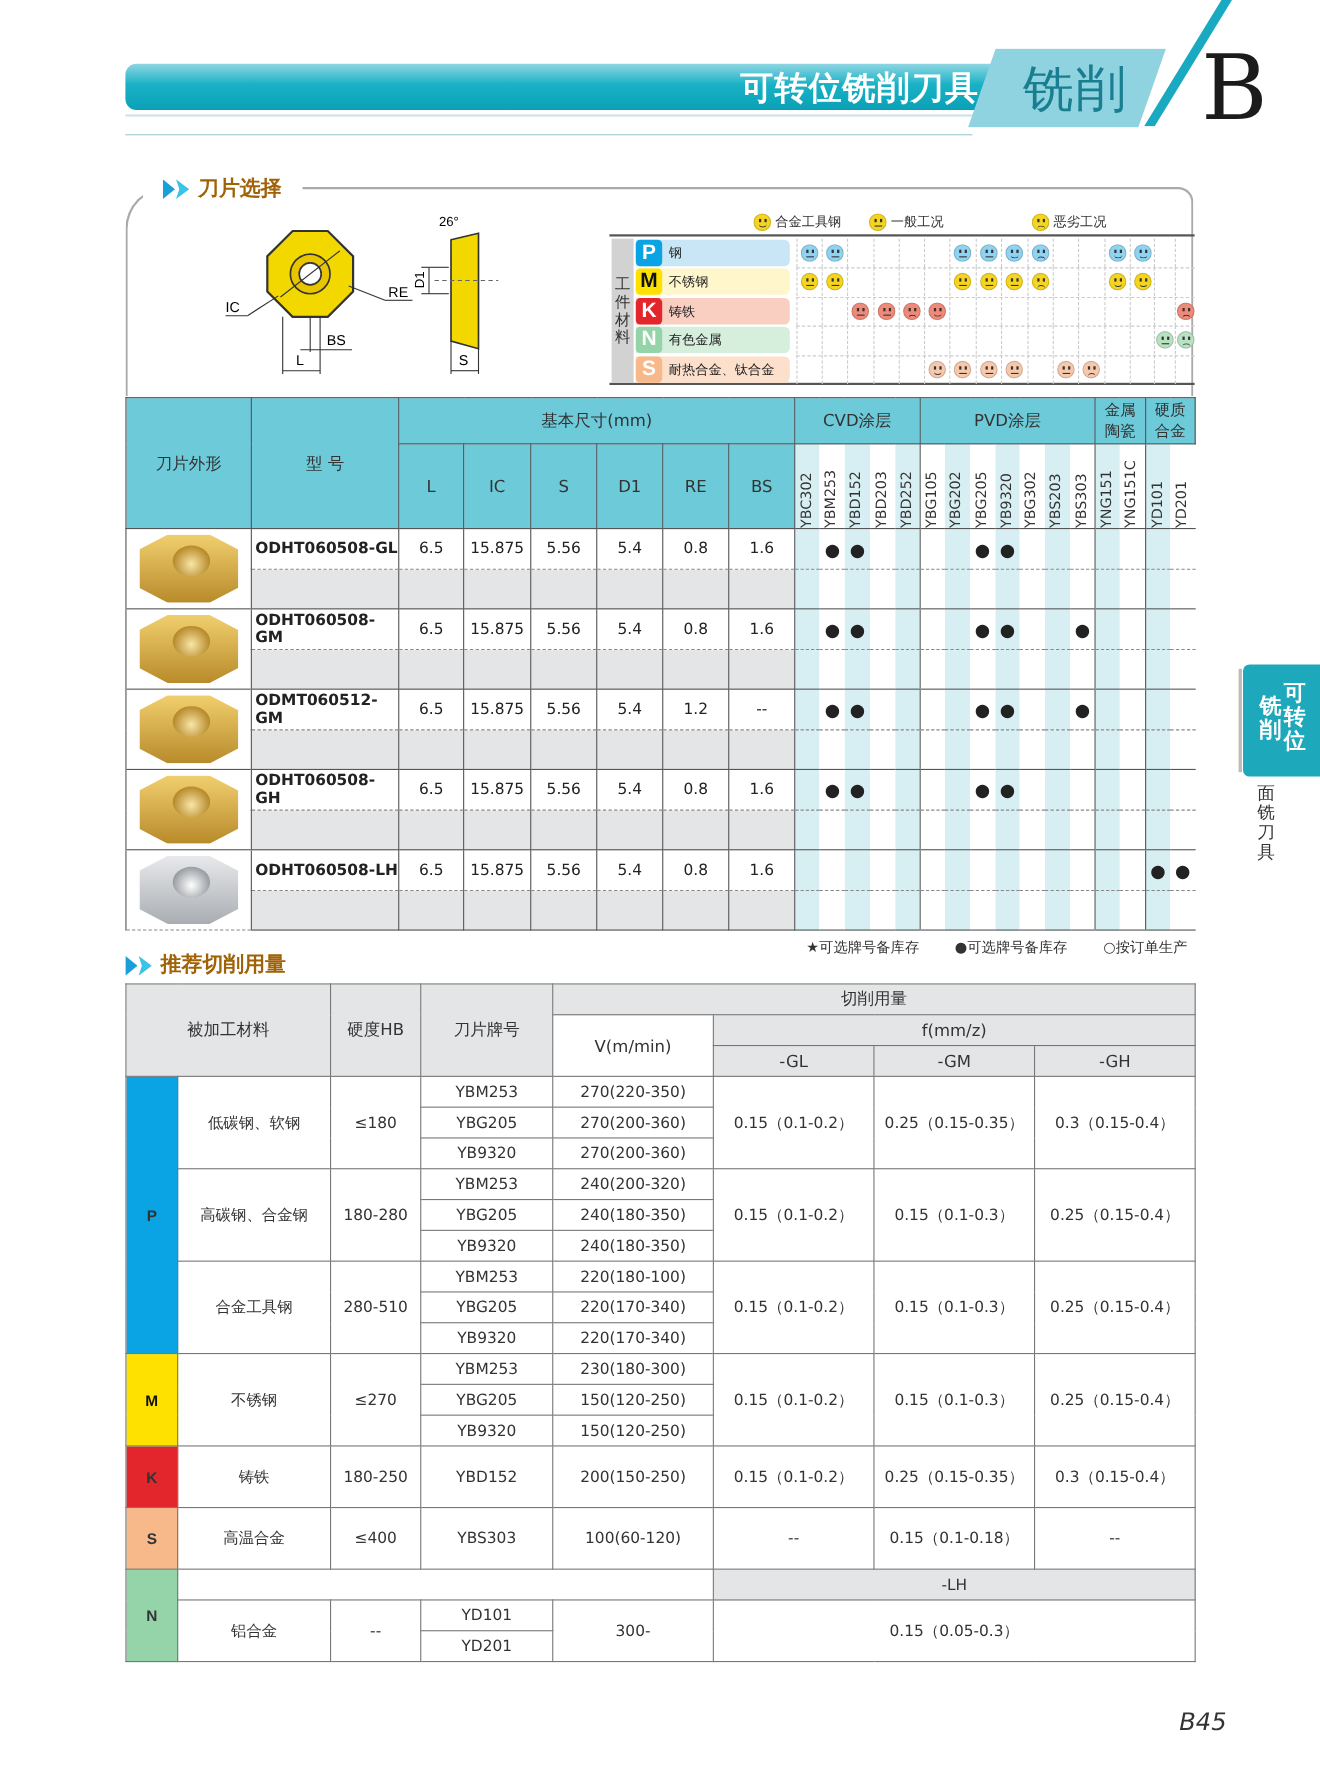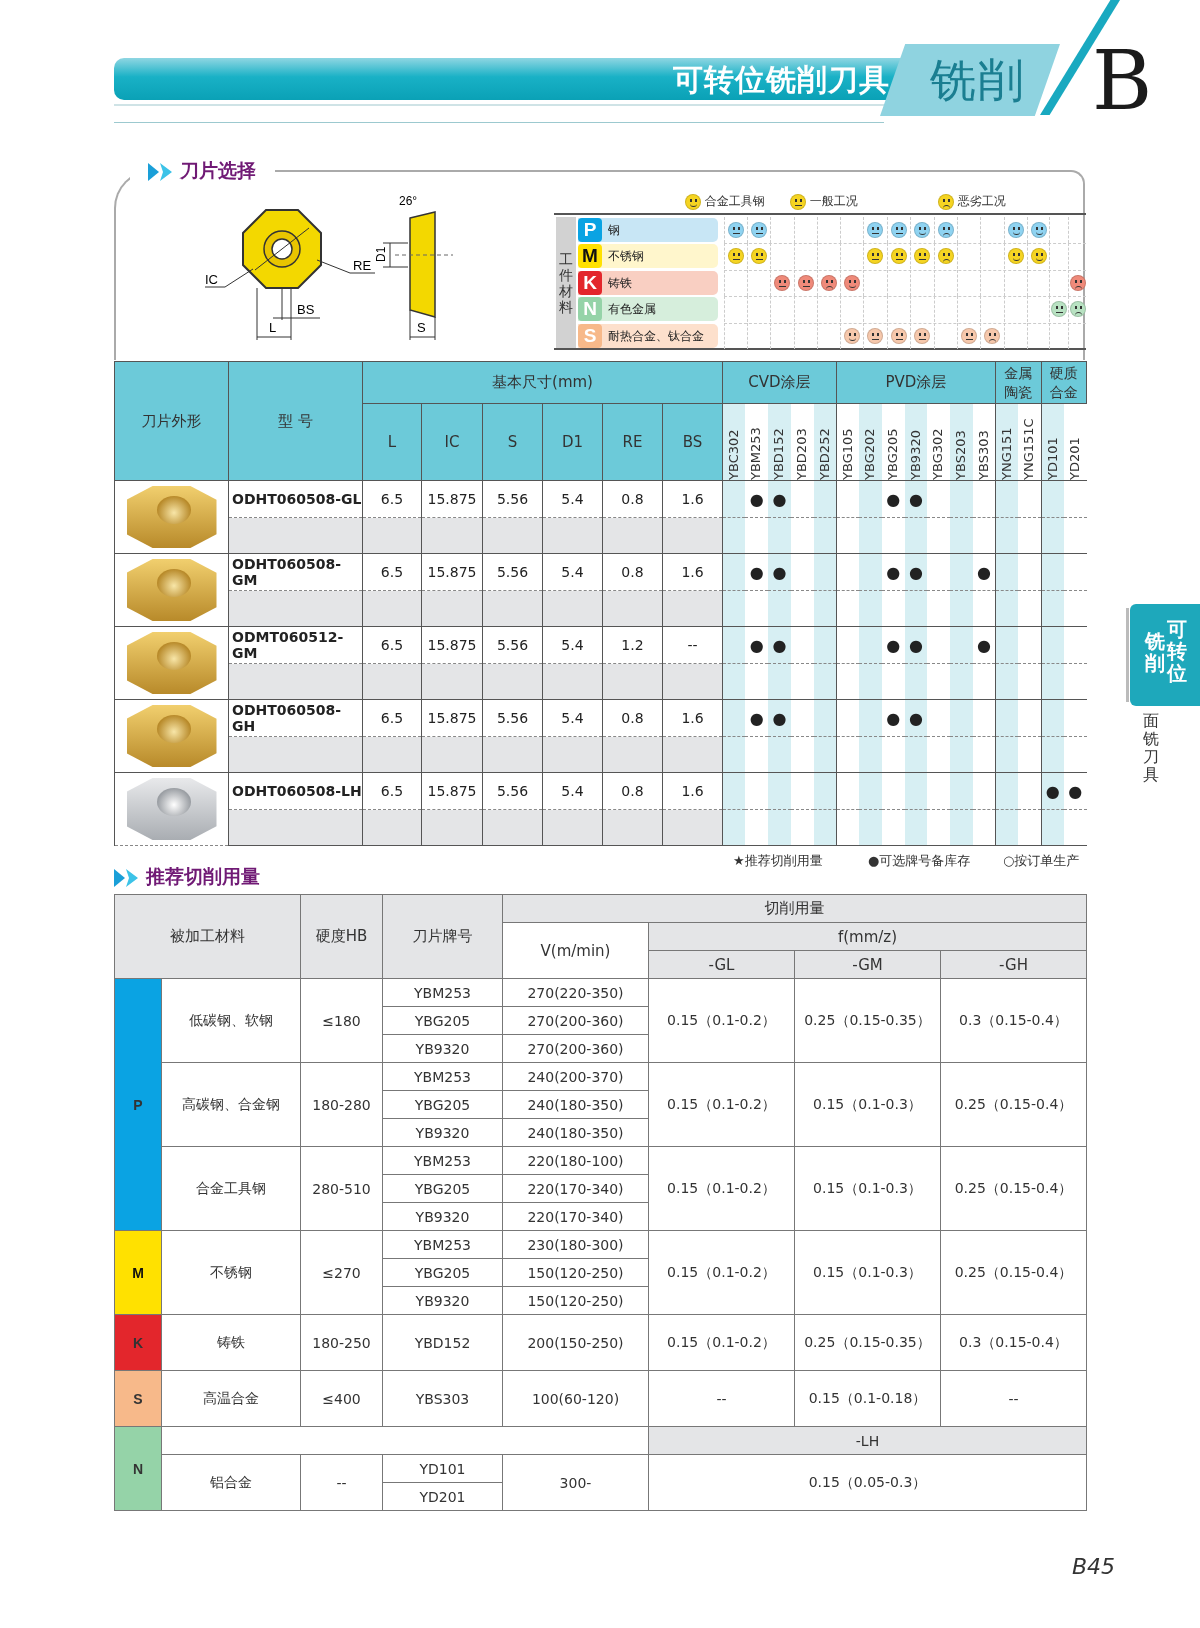--- a/index.html
+++ b/index.html
@@ -8,21 +8,21 @@
 
 .hbar{left:114px;top:58px;width:810px;height:42px;border-radius:10px 0 0 10px;background:linear-gradient(#8fd6e2 0%,#19b1c6 45%,#0aa1b6 100%)}
 .htitle{right:310px;top:60px;font-size:30px;font-weight:bold;color:#fff;letter-spacing:1px}
 .hline{left:114px;top:104px;width:780px;height:2px;background:#cfe3e6}
 .hline2{left:114px;top:122px;width:770px;height:1px;background:#9cc9cf}
 .htab{left:880px;top:44px;width:180px;height:72px;background:#8fd3e0;clip-path:polygon(14% 0,100% 0,86% 100%,0 100%)}
 .htabtxt{left:930px;top:50px;font-size:46px;color:#1a7e91;letter-spacing:2px}
 .hslash{left:1040px;top:0;width:80px;height:115px;background:#19a9c0;clip-path:polygon(88% 0,100% 0,12% 100%,0 100%)}
 .hB{left:1092px;top:40px;font-family:"DejaVu Serif","Liberation Serif",serif;font-size:82px;color:#1b1b1b;line-height:1}
 
-.sec{font-size:19px;font-weight:bold;color:#701a75}
+.sec{font-size:19px;font-weight:bold;color:#a16207}
 .arrow{display:inline-block;width:26px;height:18px;vertical-align:middle;margin-right:6px}
 .frame{left:114px;top:170px;width:971px;height:190px;border:2px solid #aaa;border-bottom:none;border-right-width:2px;border-radius:38px 14px 0 0}
 .framecover{left:130px;top:160px;width:145px;height:22px;background:#fff}
 
 .legend{top:193px;font-size:12px;color:#333}
 .face{display:inline-block;width:16px;height:16px;border-radius:50%;vertical-align:middle;position:relative;border:1px solid rgba(0,0,0,.15)}
 .face::before{content:"";position:absolute;left:4px;top:4px;width:2px;height:3px;background:#333;box-shadow:5px 0 0 #333}
 .face.good::after{content:"";position:absolute;left:4px;top:7px;width:7px;height:4px;border-bottom:1.5px solid #333;border-radius:0 0 6px 6px}
 .face.ok::after{content:"";position:absolute;left:4px;top:10px;width:7px;height:0;border-top:1.5px solid #333}
 .face.bad::after{content:"";position:absolute;left:4px;top:10px;width:7px;height:4px;border-top:1.5px solid #333;border-radius:6px 6px 0 0}
@@ -625,21 +625,21 @@
         <td class="gc sh"></td>
         <td class="gc "></td>
         <td class="gc sh" style="border-left: 1px solid rgb(85, 85, 85);"></td>
         <td class="gc "></td>
         <td class="gc sh" style="border-left: 1px solid rgb(85, 85, 85);"></td>
         <td class="gc "></td>
       </tr>
     </tbody>
 </table>
 
-<div class="abs footnote" style="left:733px">★推荐切削用量</div>
+<div class="abs footnote" style="left:733px">★可选牌号备库存</div>
 <div class="abs footnote" style="left:868px">●可选牌号备库存</div>
 <div class="abs footnote" style="left:1003px">○按订单生产</div>
 
 <div class="abs sec" style="left:114px;top:864px">
   <svg class="arrow" viewBox="0 0 26 18">
       <polygon points="0,0 11,9 0,18" fill="#1a9fd8"></polygon>
       <polygon points="12,0 24,9 12,18 15,9" fill="#3cc3e8"></polygon>
     </svg><span>推荐切削用量</span>
 </div>
 
@@ -687,21 +687,21 @@
         <td>270(200-360)</td>
       </tr>
       <tr>
         <td>YB9320</td>
         <td>270(200-360)</td>
       </tr>
       <tr>
         <td rowspan="3">高碳钢、合金钢</td>
         <td rowspan="3">180-280</td>
         <td>YBM253</td>
-        <td>240(200-370)</td>
+        <td>240(200-320)</td>
         <td rowspan="3">0.15（0.1-0.2）</td>
         <td rowspan="3">0.15（0.1-0.3）</td>
         <td rowspan="3">0.25（0.15-0.4）</td>
       </tr>
       <tr>
         <td>YBG205</td>
         <td>240(180-350)</td>
       </tr>
       <tr>
         <td>YB9320</td>

